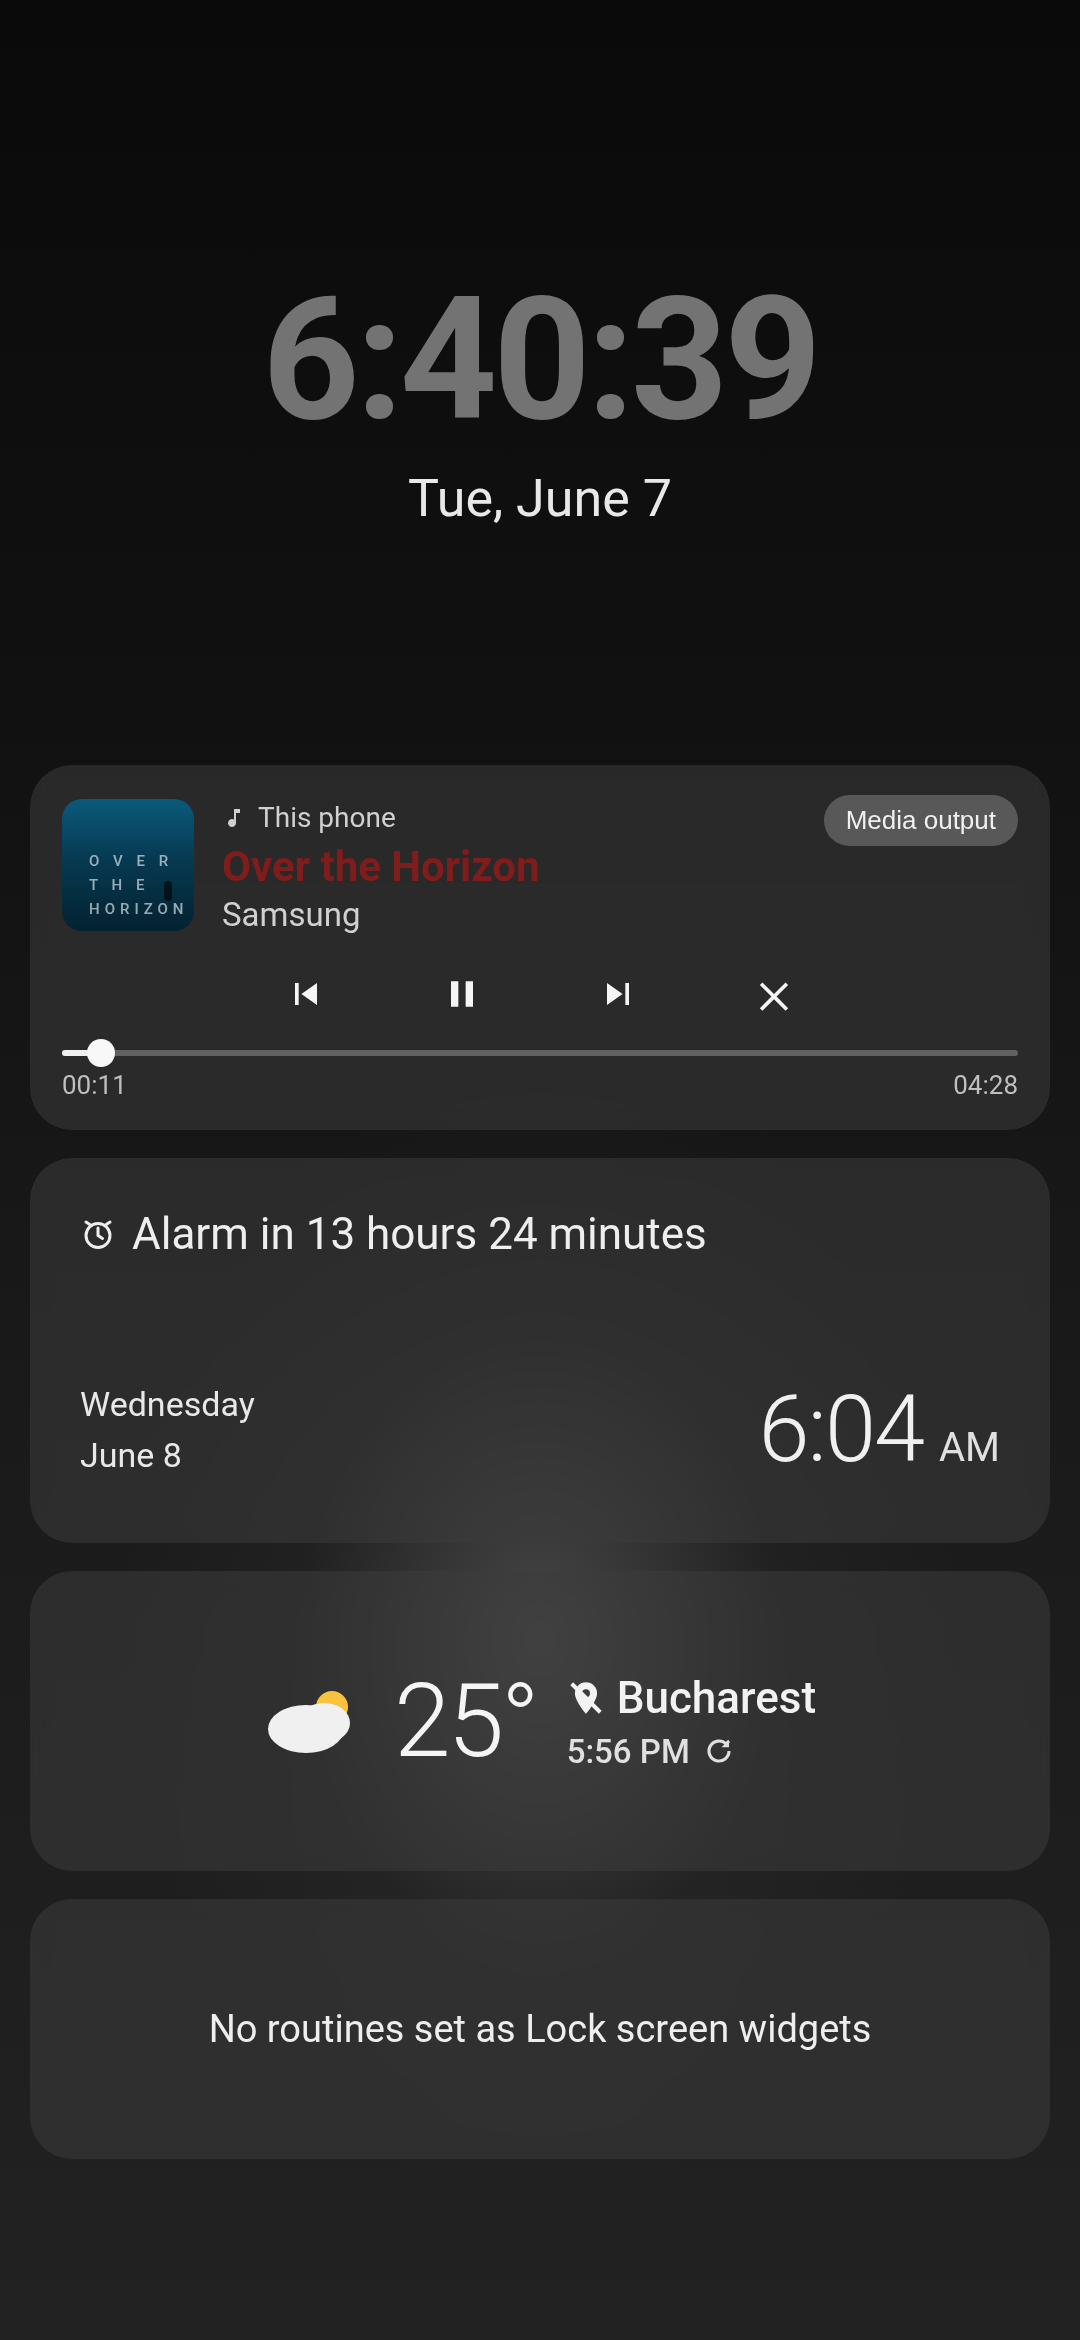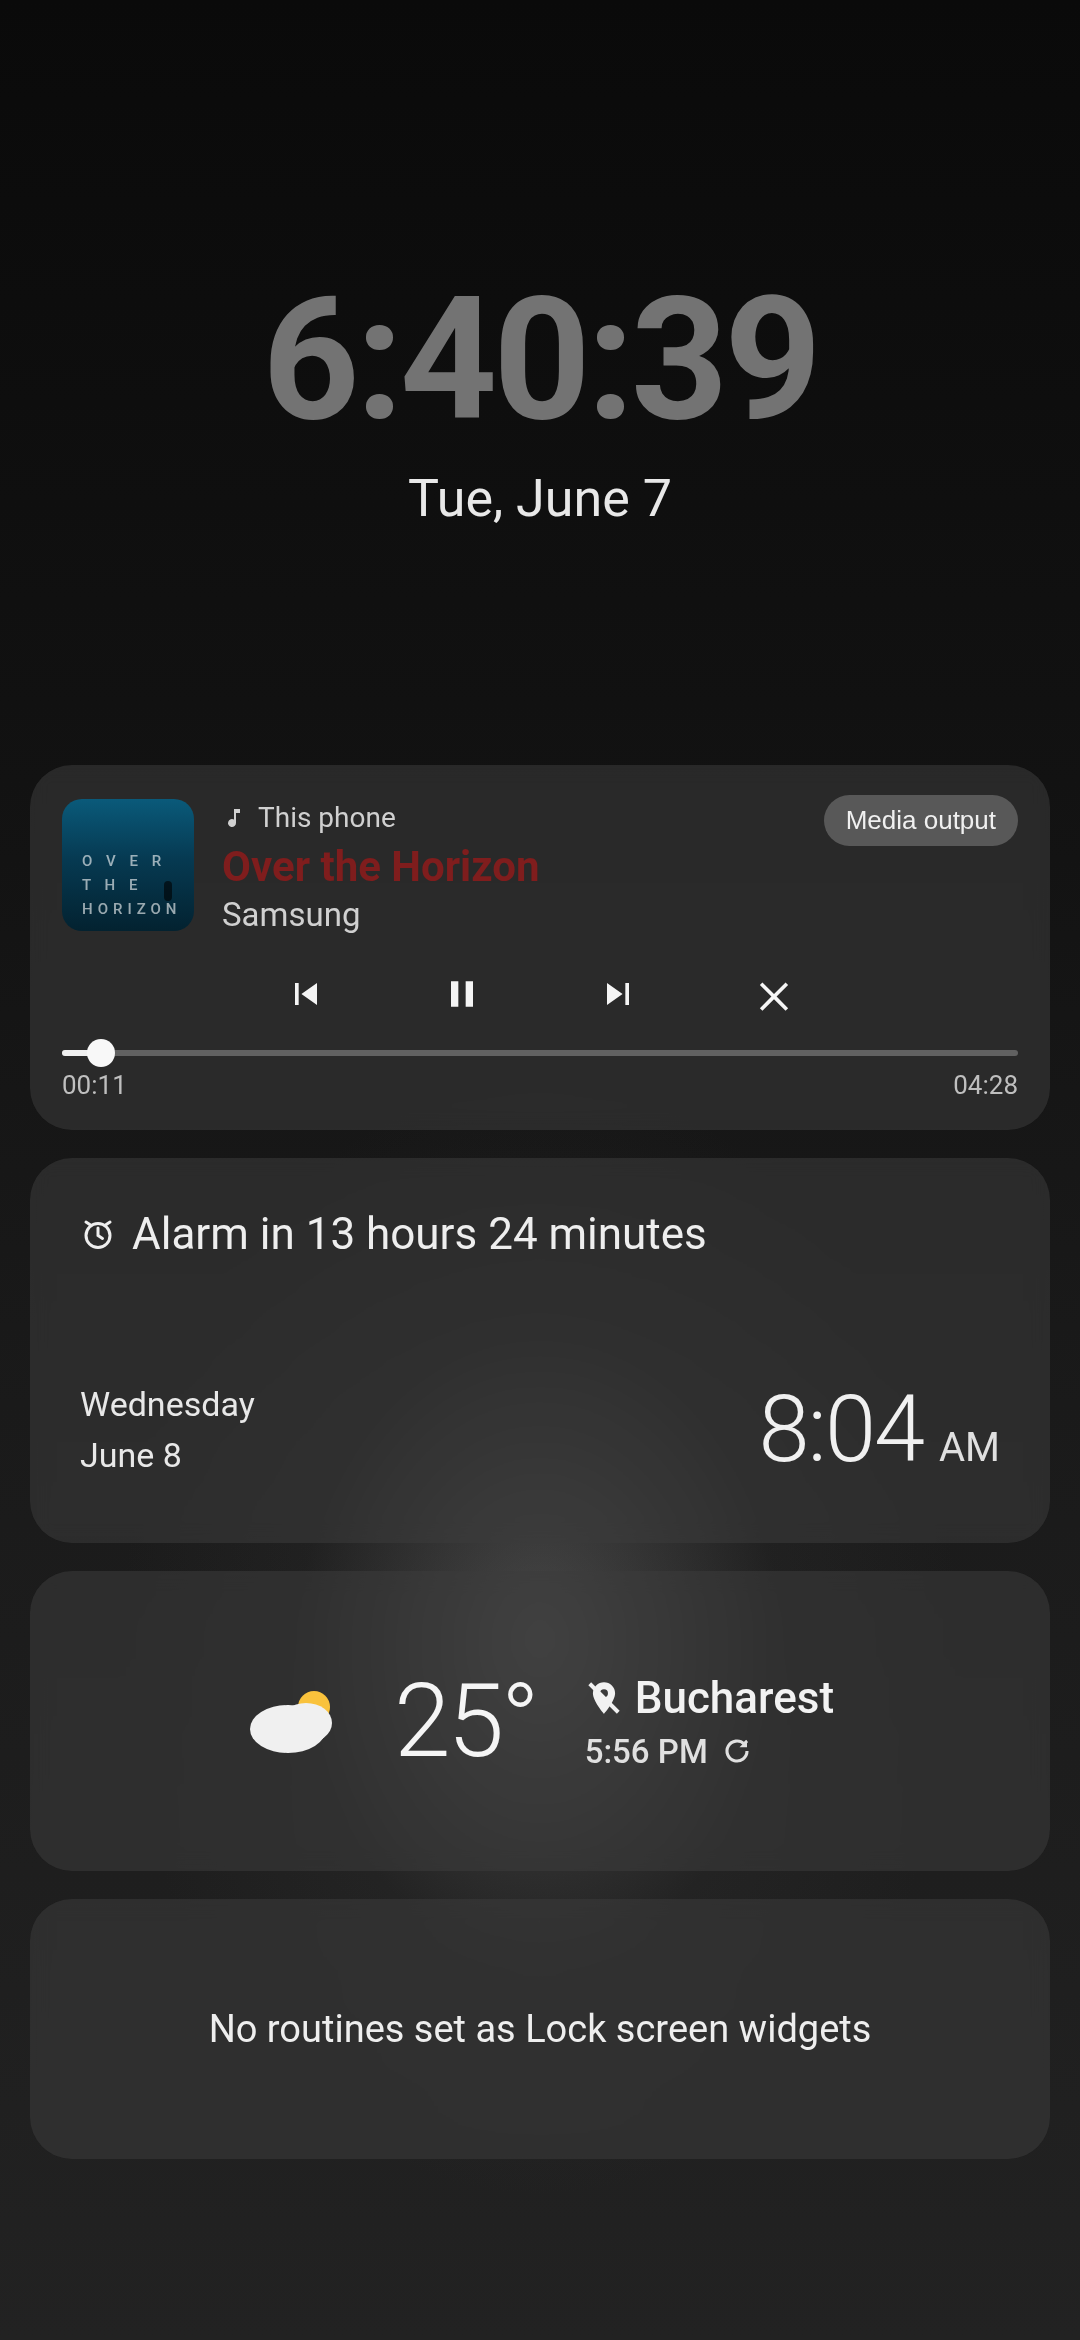--- a/index.html
+++ b/index.html
@@ -58,21 +58,21 @@
   }
   .album-art::after {
     content: '';
     position: absolute;
     right: 22px; bottom: 30px;
     width: 8px; height: 20px;
     background: #000; opacity: 0.6;
     border-radius: 4px;
   }
   .album-txt {
-    position: absolute; left: 20px; bottom: 10px;
+    position: absolute; left: 27px; bottom: 10px;
     font-size: 15px; letter-spacing: 5px;
     color: rgba(255,255,255,0.6);
     line-height: 1.6;
     font-weight: 500;
   }
   .media-info { margin-left: 28px; flex: 1; }
   .media-source-row { display: flex; align-items: center; gap: 12px; color: #d0d0d0; font-size: 28px; margin-top: 2px; }
   .media-source-row svg { width: 24px; height: 24px; }
   .media-title { font-size: 42px; font-weight: 700; color: #7f1d1d; margin-top: 8px; }
   .media-artist { font-size: 33px; color: #d0d0d0; margin-top: 4px; }
@@ -125,21 +125,21 @@
   .alarm-header { display: flex; align-items: center; gap: 16px; font-size: 44px; color: #eee; }
   .alarm-header svg { width: 36px; height: 36px; }
   .alarm-body { display: flex; align-items: center; justify-content: space-between; margin-top: 116px; }
   .alarm-date-col { font-size: 34px; color: #e8e8e8; line-height: 1.5; }
   .alarm-time-col { display: flex; align-items: baseline; gap: 16px; }
   .alarm-time { font-size: 92px; font-weight: 300; color: #f0f0f0; letter-spacing: -2px; }
   .alarm-ampm { font-size: 40px; color: #e0e0e0; }
 
   
   .weather-card { padding: 60px 50px; min-height: 300px; display: flex; align-items: center; justify-content: center; }
-  .weather-row { display: flex; align-items: center; gap: 48px; }
+  .weather-row { display: flex; align-items: center; gap: 30px; }
   .weather-icon { width: 100px; height: 80px; position: relative; }
   .weather-temp { font-size: 102px; font-weight: 300; color: #f5f5f5; letter-spacing: -3px; }
   .weather-right { display: flex; flex-direction: column; gap: 8px; }
   .weather-city-row { display: flex; align-items: center; gap: 12px; font-size: 44px; font-weight: 500; color: #f2f2f2; }
   .weather-city-row svg { width: 38px; height: 38px; }
   .weather-time-row { display: flex; align-items: center; gap: 14px; font-size: 33px; color: #e0e0e0; font-weight: 500; }
   .weather-time-row svg { width: 30px; height: 30px; }
 
   
   .routines-card { padding: 70px 50px; min-height: 260px; display: flex; align-items: center; justify-content: center; }
@@ -214,21 +214,21 @@
         <path d="M4 4l3 2M20 4l-3 2" fill="none" stroke="#eee" stroke-width="2" stroke-linecap="round"></path>
       </svg>
       <span>Alarm in 13 hours 24 minutes</span>
     </div>
     <div class="alarm-body">
       <div class="alarm-date-col">
         <div>Wednesday</div>
         <div>June 8</div>
       </div>
       <div class="alarm-time-col">
-        <span class="alarm-time">8:04</span>
+        <span class="alarm-time">6:04</span>
         <span class="alarm-ampm">AM</span>
       </div>
     </div>
   </div>
 
   <div class="card weather-card">
     <div class="weather-row">
       <div class="weather-icon">
         <svg viewBox="0 0 100 80">
           <circle cx="68" cy="26" r="16" fill="#f9c23c"></circle>

